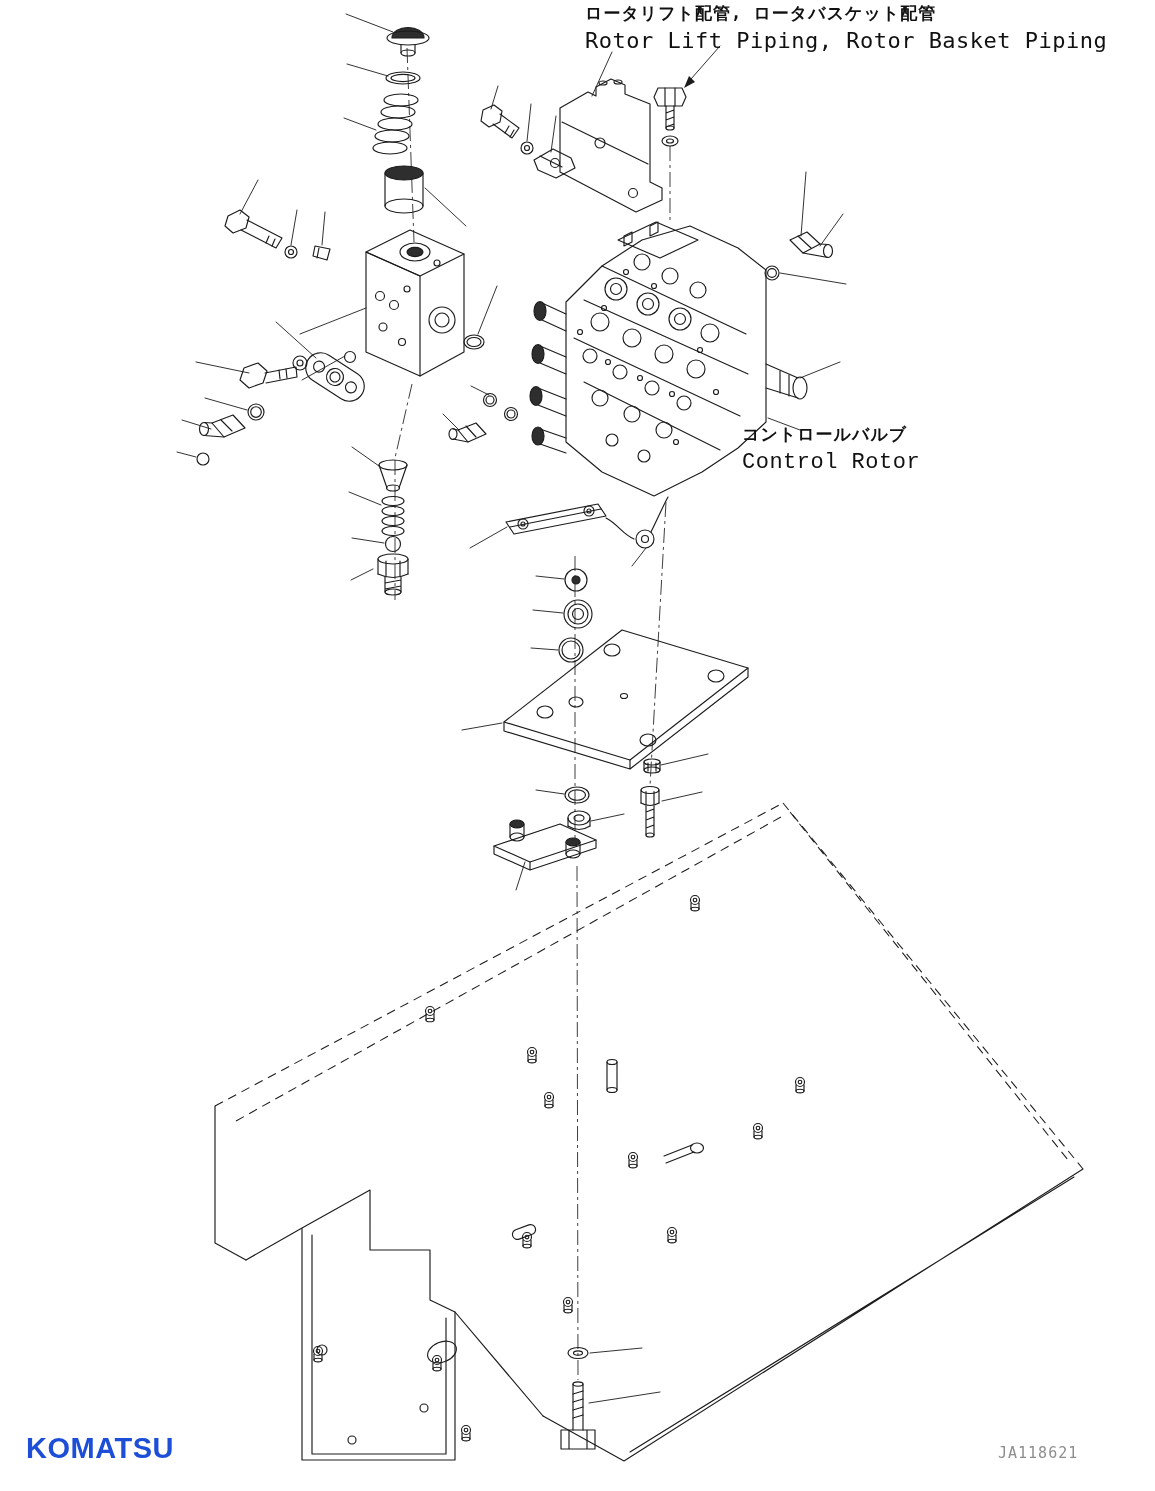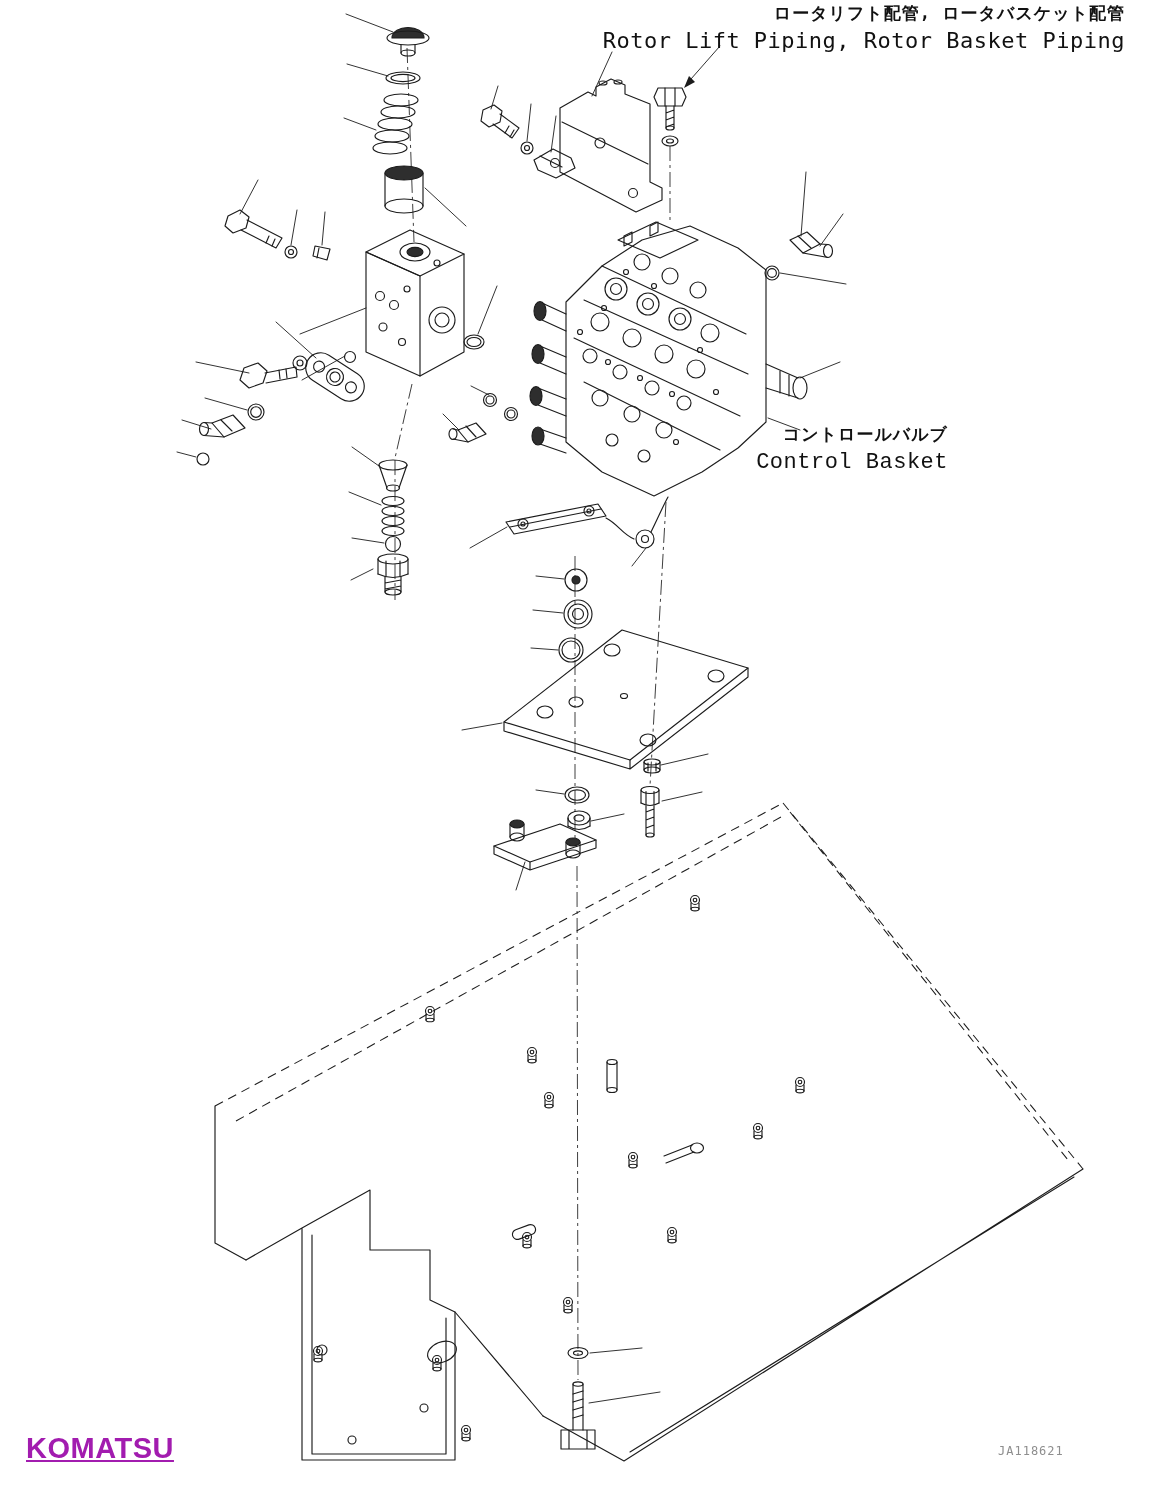--- a/index.html
+++ b/index.html
@@ -9,29 +9,29 @@
 
   
   .part{stroke:#1c1c1c;stroke-width:1.15;fill:none;stroke-linecap:round;stroke-linejoin:round;}
   .part .fl{fill:#2e2e2e;}
   .ldg{stroke:#1c1c1c;stroke-width:0.9;fill:none;stroke-linecap:round;}
   .ldg .arrow{fill:#1c1c1c;stroke:none;}
   .clg{stroke:#1c1c1c;stroke-width:0.85;fill:none;stroke-dasharray:15 4 3 4;}
   .dshg{stroke:#1c1c1c;stroke-width:1.05;fill:none;stroke-dasharray:9 6;}
 
   
-  .lbl{position:absolute;text-align:right;line-height:1.4;white-space:nowrap;}
+  .lbl{position:absolute;text-align:left;line-height:1.4;white-space:nowrap;}
   .lbl .jp{font-size:17px;font-weight:700;letter-spacing:1px;}
   .lbl .en{font-size:22px;font-weight:500;letter-spacing:0.5px;}
   #lbl-piping{left:585px;top:2px;width:540px;}
   #lbl-cv{left:742px;top:424px;width:206px;font-family:Liberation Mono, monospace;}
   #lbl-fender{left:330px;top:1102px;width:200px;}
   .logo{position:absolute;left:26px;top:1432px;font-family:"Liberation Sans",sans-serif;
-        font-weight:900;font-size:29px;letter-spacing:0.5px;color:#a21caf;text-decoration:underline;}
-  .dwg{position:absolute;left:998px;top:1444px;font-size:12px;color:#8e8e8e;letter-spacing:1px;}
+        font-weight:900;font-size:29px;letter-spacing:0.5px;color:#1d4ed8;}
+  .dwg{position:absolute;left:998px;top:1444px;font-size:15px;color:#8e8e8e;letter-spacing:1px;}
 </style>
 </head>
 <body>
 
 <div class="sheet">
 
 <svg width="1155" height="1491" viewBox="0 0 1155 1491">
   <defs>
     <g id="hw">
       <circle cx="0" cy="0" r="4.5"></circle>
@@ -396,19 +396,19 @@
     <path d="M561,1430 L595,1430 L595,1449 L561,1449 Z M569,1430 L569,1449 M587,1430 L587,1449"></path>
   </g>
 </svg>
 
 <div class="lbl" id="lbl-piping">
   <div class="jp">ロータリフト配管, ロータバスケット配管</div>
   <div class="en">Rotor Lift Piping, Rotor Basket Piping</div>
 </div>
 <div class="lbl" id="lbl-cv">
   <div class="jp">コントロールバルブ</div>
-  <div class="en">Control Basket</div>
+  <div class="en">Control Rotor</div>
 </div>
 
 <div class="logo">KOMATSU</div>
 <div class="dwg">JA118621</div>
 
 </div>
 
 </body></html>

